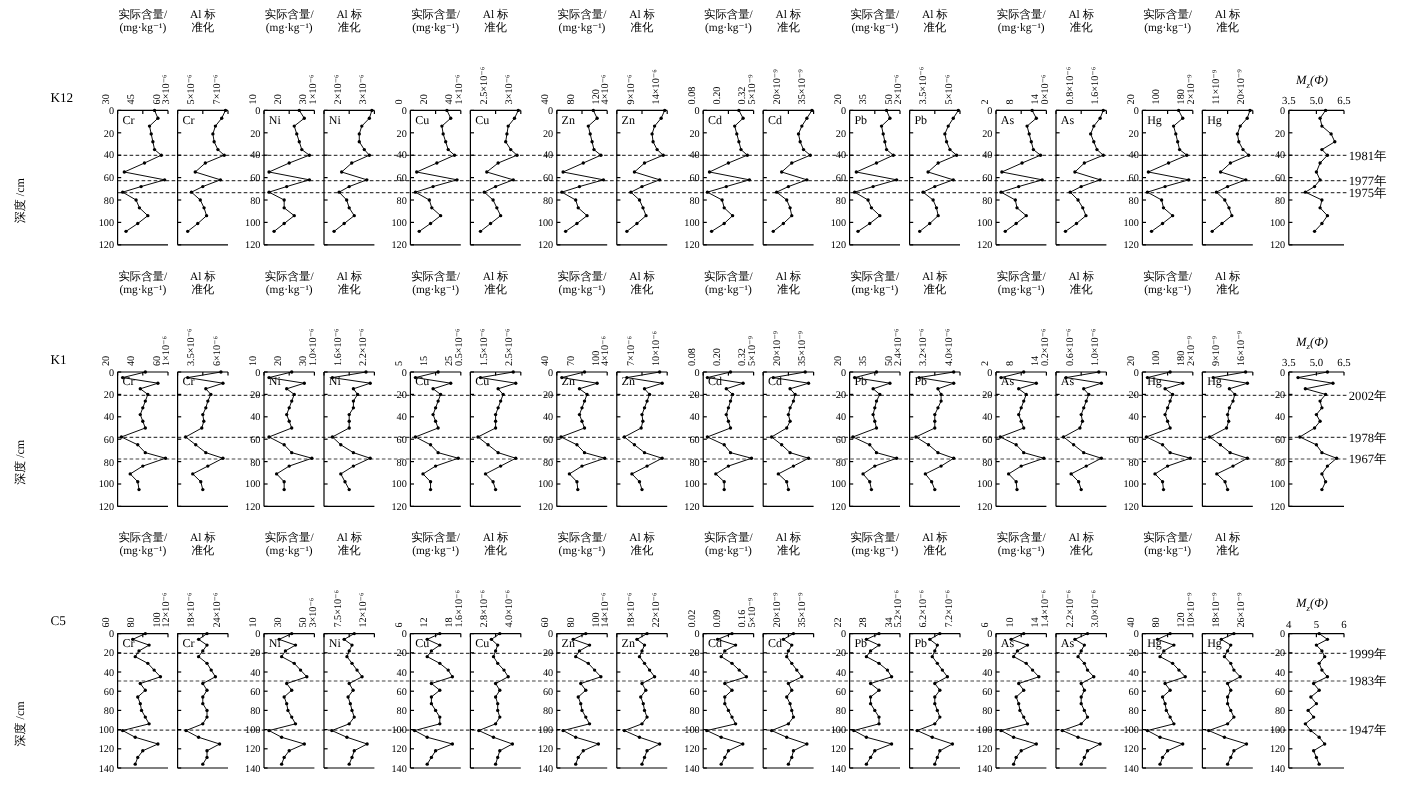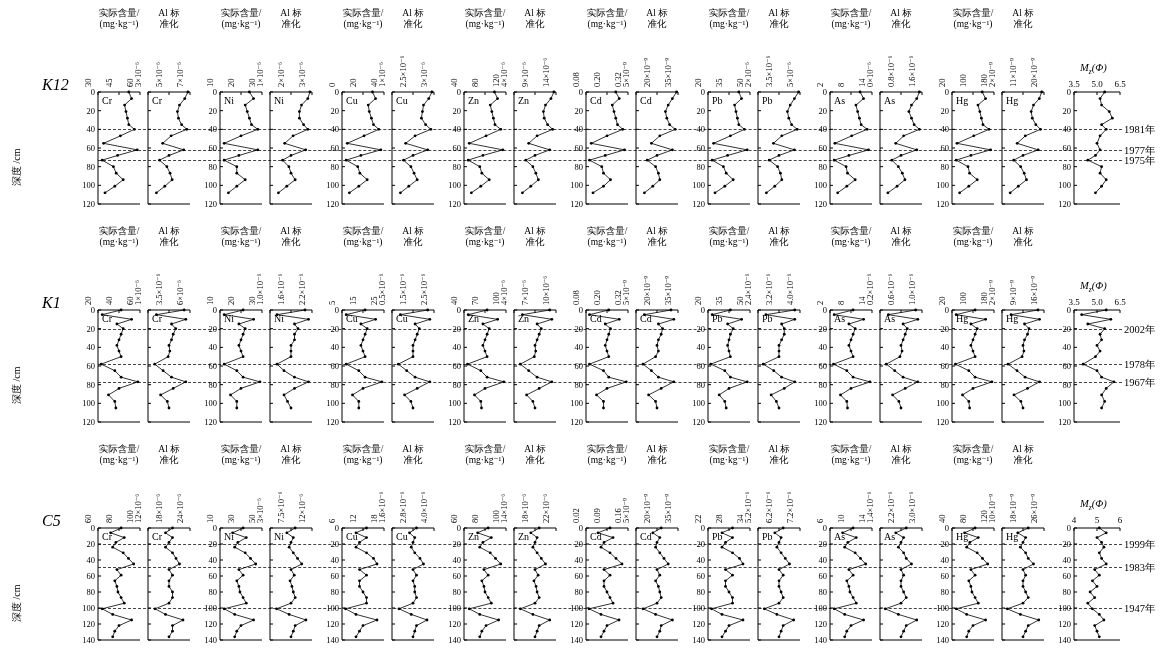--- a/index.html
+++ b/index.html
@@ -2,21 +2,21 @@
 <html><head>
 <meta charset="utf-8">
 <style>
   html,body{margin:0;padding:0;background:#fff;}
   body{width:1174px;height:655px;position:relative;overflow:hidden;
        font-family:"Liberation Serif","DejaVu Serif",serif;color:#000;}
   #figure{position:absolute;left:0;top:0;width:1174px;height:655px;}
   .row{position:absolute;left:0;width:1174px;height:212px;}
   .dashline{position:absolute;border-top:1px dashed #444;height:0;}
   .yearlbl{position:absolute;font-size:10.5px;white-space:nowrap;}
-  .corelbl{position:absolute;font-size:16px;white-space:nowrap;font-style:italic;}
+  .corelbl{position:absolute;font-size:11px;white-space:nowrap;}
   .depthunit{position:absolute;font-size:10px;white-space:nowrap;
              transform:rotate(-90deg);transform-origin:0 100%;}
   .hdr{position:absolute;font-size:9.5px;line-height:10.5px;text-align:center;white-space:nowrap;}
   .rtick{position:absolute;font-size:8.5px;height:10px;line-height:10px;white-space:nowrap;
          transform:rotate(-90deg);transform-origin:0 100%;}
   .dtick{position:absolute;font-size:8.5px;text-align:right;width:17px;}
   .htick{position:absolute;font-size:9px;text-align:center;width:24px;}
   .mztitle{position:absolute;font-size:10.5px;font-style:italic;white-space:nowrap;}
   .mztitle sub{font-size:7.5px;}
   svg{position:absolute;overflow:visible;}

